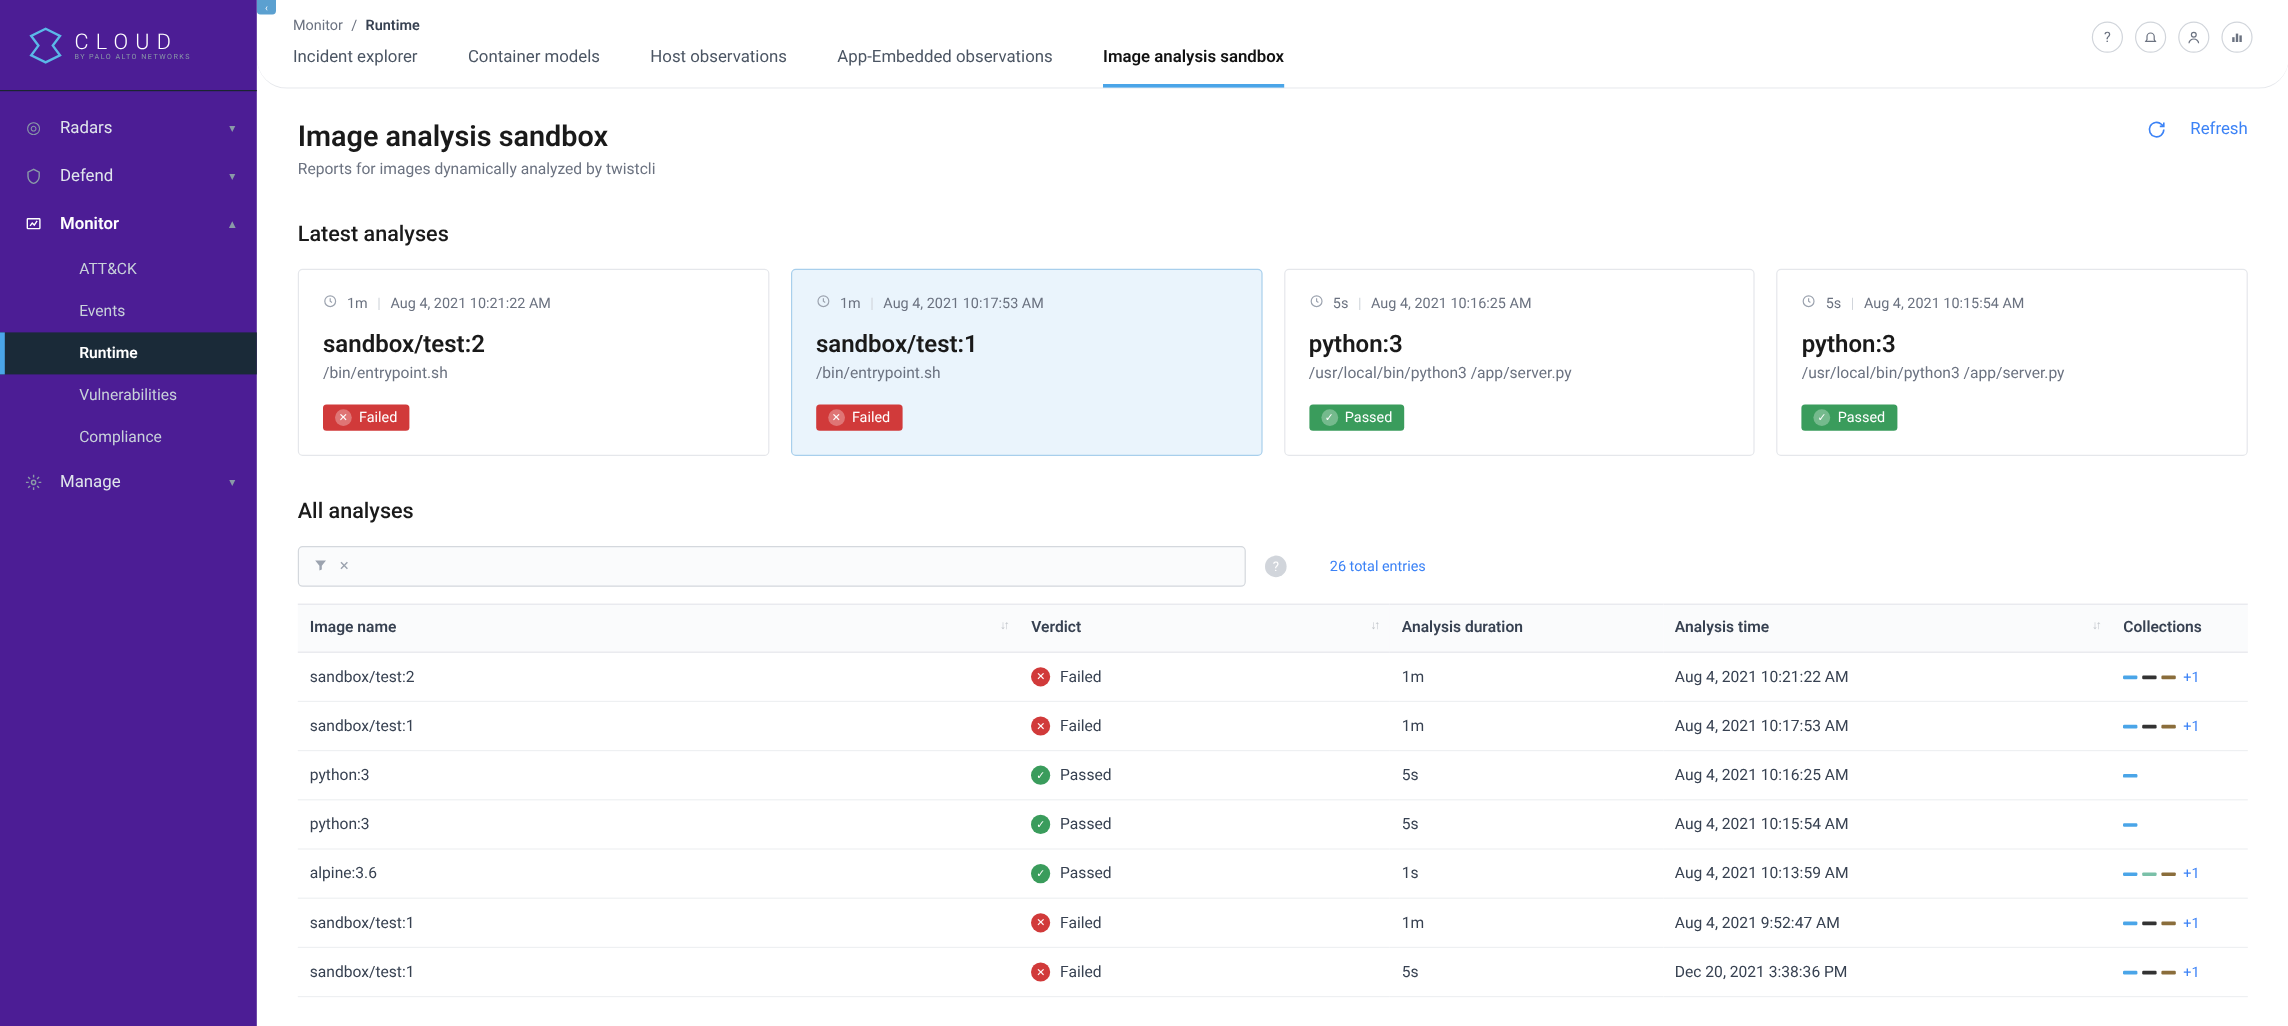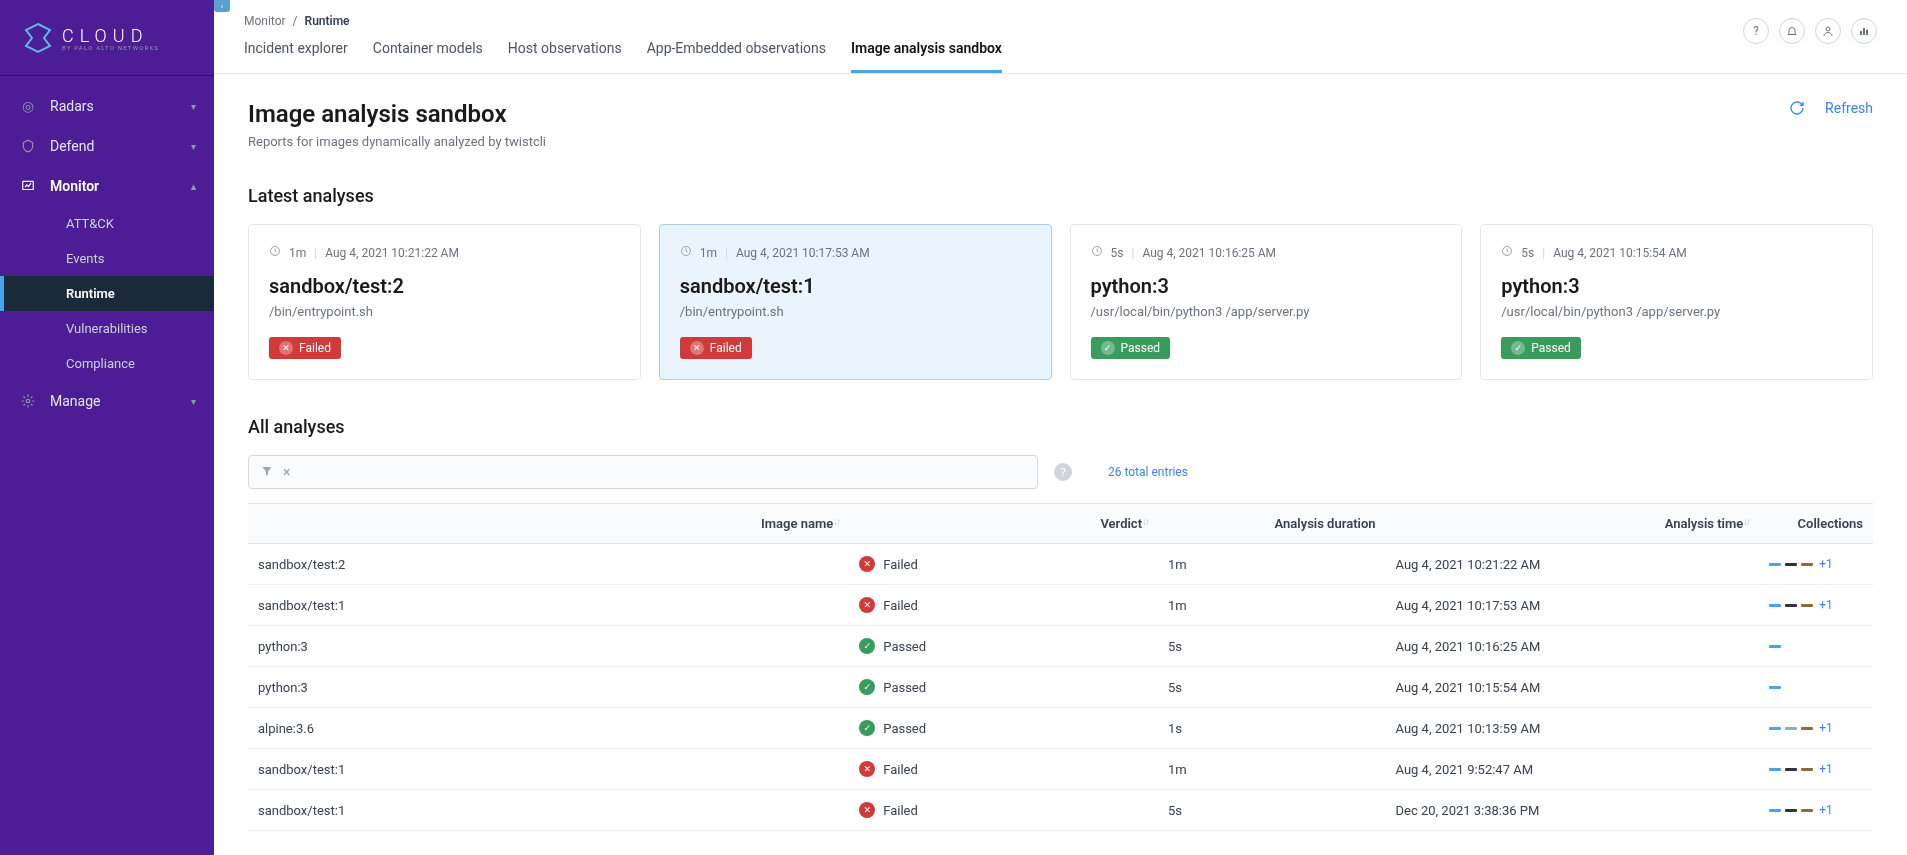--- a/index.html
+++ b/index.html
@@ -78,26 +78,27 @@
 }
 
 .main { flex: 1; display: flex; flex-direction: column; overflow: auto; }
 .topbar {
   display: flex;
   align-items: center;
   padding: 14px 30px 0 30px;
   height: 76px;
   border-bottom: 1px solid #e5e7eb;
   position: relative;
+  border-radius: 25px;
 }
 .topbar-left { flex: 1; }
 .breadcrumb { font-size: 12px; color: #6b7280; margin-bottom: 12px; }
 .breadcrumb .sep { margin: 0 4px; }
 .breadcrumb .current { font-weight: 600; color: #374151; }
-.tabs { display: flex; gap: 25px; }
+.tabs { display: flex; gap: 42px; }
 .tab {
   font-size: 14px;
   color: #4b5563;
   padding-bottom: 14px;
   cursor: pointer;
   border-bottom: 3px solid transparent;
 }
 .tab.active {
   color: #111;
   font-weight: 600;
@@ -204,21 +205,21 @@
   color: #fff;
   font-size: 11px;
   display: flex;
   align-items: center;
   justify-content: center;
 }
 .total-entries { font-size: 12px; color: #3b82f6; margin-left: 20px; }
 
 table { width: 100%; border-collapse: collapse; }
 th {
-  text-align: right;
+  text-align: left;
   font-size: 13px;
   font-weight: 600;
   color: #374151;
   padding: 12px 10px;
   border-top: 1px solid #e5e7eb;
   border-bottom: 1px solid #e5e7eb;
   background: #fafbfc;
 }
 th .sort { float: right; color: #c0c4c9; font-size: 10px; letter-spacing: -2px; }
 td {

